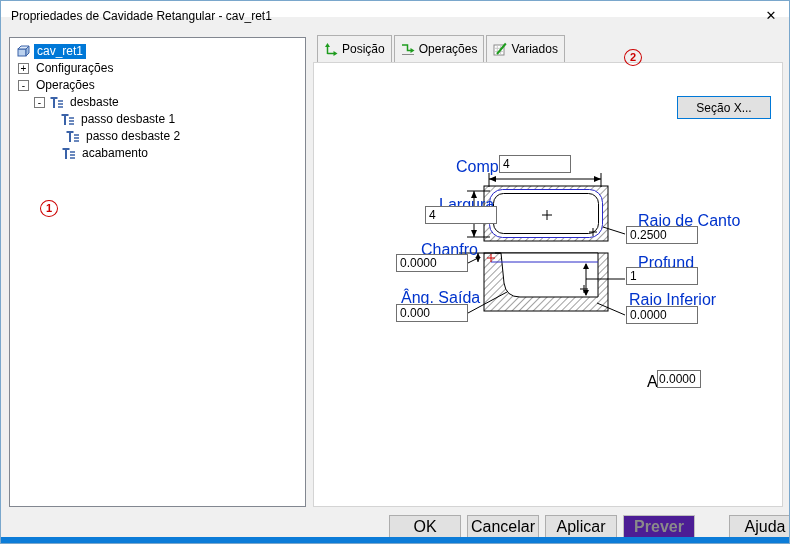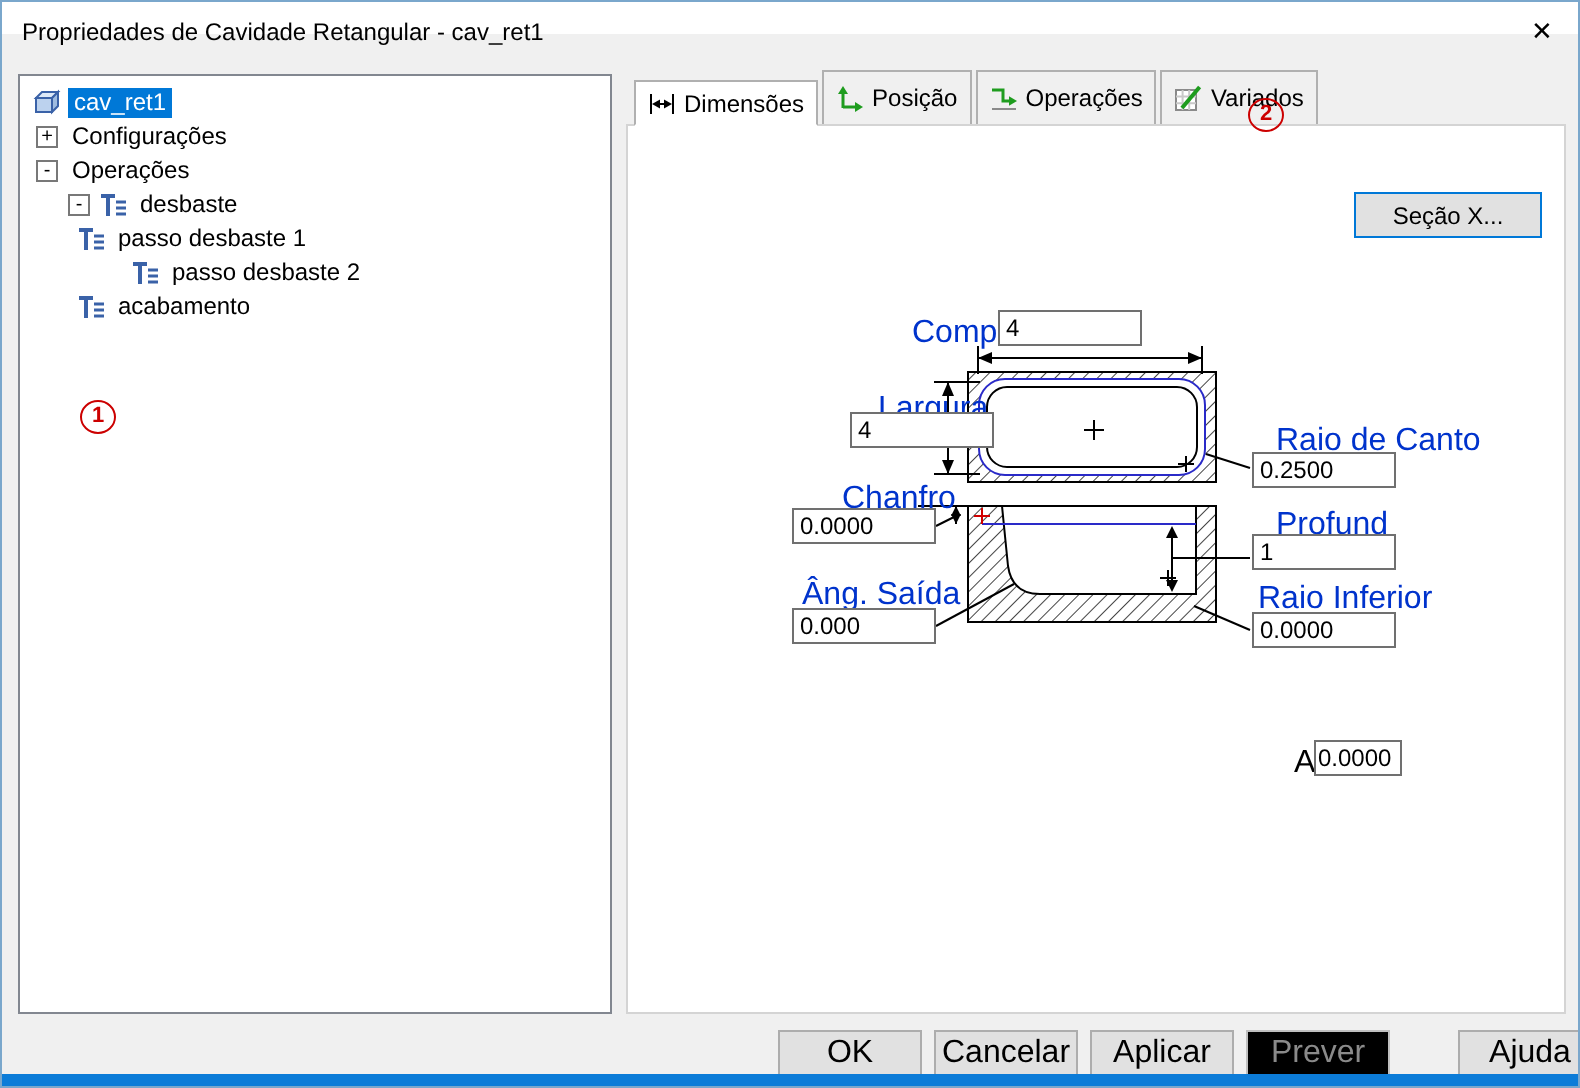--- a/index.html
+++ b/index.html
@@ -31,21 +31,21 @@
 
   .overlay { position:absolute; left:0; top:0; z-index:2; pointer-events:none; }
 
   .flabel { position:absolute; color:#0033cc; font-size:16px; z-index:4; white-space:nowrap; }
   .flabel.black { color:#000; }
   .fld { position:absolute; height:18px; border:1px solid #707070; background:#fff; font-size:12px; font-family:inherit; padding:0 3px; z-index:4; }
 
   .annot { position:absolute; width:18px; height:17px; border:1.5px solid #cc0000; border-radius:50%; color:#cc0000; font-size:11px; font-weight:bold; text-align:center; line-height:14px; z-index:6; background:transparent; }
 
   .btnrow-btn { position:absolute; top:514px; width:72px; height:23px; background:#e1e1e1; border:1px solid #adadad; font-size:16px; font-family:inherit; z-index:4; }
-  .btnrow-btn.disabled { background:#000000; border-color:#bfbfbf; color:#8a8a8a; }
+  .btnrow-btn.disabled { background:#4c1d95; border-color:#bfbfbf; color:#8a8a8a;font-weight:bold; }
 
   .bottom-strip { position:absolute; left:0; right:0; bottom:0; height:6px; background:#0c7cd8; z-index:5; }
 </style>
 </head>
 <body>
 
 <div class="window">
 
   <div class="titlebar">
     <span class="title">Propriedades de Cavidade Retangular - cav_ret1</span>
@@ -80,21 +80,21 @@
       <span class="ticon">
         <svg width="15" height="15" viewBox="0 0 15 15">
             <path d="M1.5 3 H8.5" stroke="#3a62a8" stroke-width="2"></path>
             <path d="M5 3 V13" stroke="#3a62a8" stroke-width="2"></path>
             <path d="M9 6 h5 M9 9 h5 M9 12 h5" stroke="#3a62a8" stroke-width="1.4"></path>
           </svg>
       </span>
       <span class="tlabel">desbaste</span>
     </div>
 
-    <div class="trow" style="padding-left:28px">
+    <div class="trow" style="padding-left:50px">
       <span class="ticon">
         <svg width="15" height="15" viewBox="0 0 15 15">
             <path d="M1.5 3 H8.5" stroke="#3a62a8" stroke-width="2"></path>
             <path d="M5 3 V13" stroke="#3a62a8" stroke-width="2"></path>
             <path d="M9 6 h5 M9 9 h5 M9 12 h5" stroke="#3a62a8" stroke-width="1.4"></path>
           </svg>
       </span>
       <span class="tlabel">passo desbaste 1</span>
     </div>
 
@@ -102,43 +102,34 @@
       <span class="ticon">
         <svg width="15" height="15" viewBox="0 0 15 15">
             <path d="M1.5 3 H8.5" stroke="#3a62a8" stroke-width="2"></path>
             <path d="M5 3 V13" stroke="#3a62a8" stroke-width="2"></path>
             <path d="M9 6 h5 M9 9 h5 M9 12 h5" stroke="#3a62a8" stroke-width="1.4"></path>
           </svg>
       </span>
       <span class="tlabel">passo desbaste 2</span>
     </div>
 
-    <div class="trow" style="padding-left:28px">
+    <div class="trow" style="padding-left:51px">
       <span class="ticon">
         <svg width="15" height="15" viewBox="0 0 15 15">
             <path d="M1.5 3 H8.5" stroke="#3a62a8" stroke-width="2"></path>
             <path d="M5 3 V13" stroke="#3a62a8" stroke-width="2"></path>
             <path d="M9 6 h5 M9 9 h5 M9 12 h5" stroke="#3a62a8" stroke-width="1.4"></path>
           </svg>
       </span>
       <span class="tlabel">acabamento</span>
     </div>
 
   </div>
 
   <div class="tabstrip">
-    <div class="tab active">
-      <svg width="14" height="14" viewBox="0 0 14 14">
-          <path d="M1.5 2 V12 M12.5 2 V12" stroke="#000"></path>
-          <path d="M3 7 H11" stroke="#000"></path>
-          <path d="M2 7 l4 -2.3 v4.6 z" fill="#000"></path>
-          <path d="M12 7 l-4 -2.3 v4.6 z" fill="#000"></path>
-        </svg>
-      <span>Dimensões</span>
-    </div>
     <div class="tab">
       <svg width="14" height="14" viewBox="0 0 14 14">
           <path d="M3.5 12 V4 M3.5 11.5 H11" stroke="#1e9c1e" stroke-width="1.5"></path>
           <path d="M3.5 1 l-2.5 4 h5 z" fill="#1e9c1e"></path>
           <path d="M13.5 11.5 l-4 -2.5 v5 z" fill="#1e9c1e"></path>
         </svg>
       <span>Posição</span>
     </div>
     <div class="tab">
       <svg width="14" height="14" viewBox="0 0 14 14">

